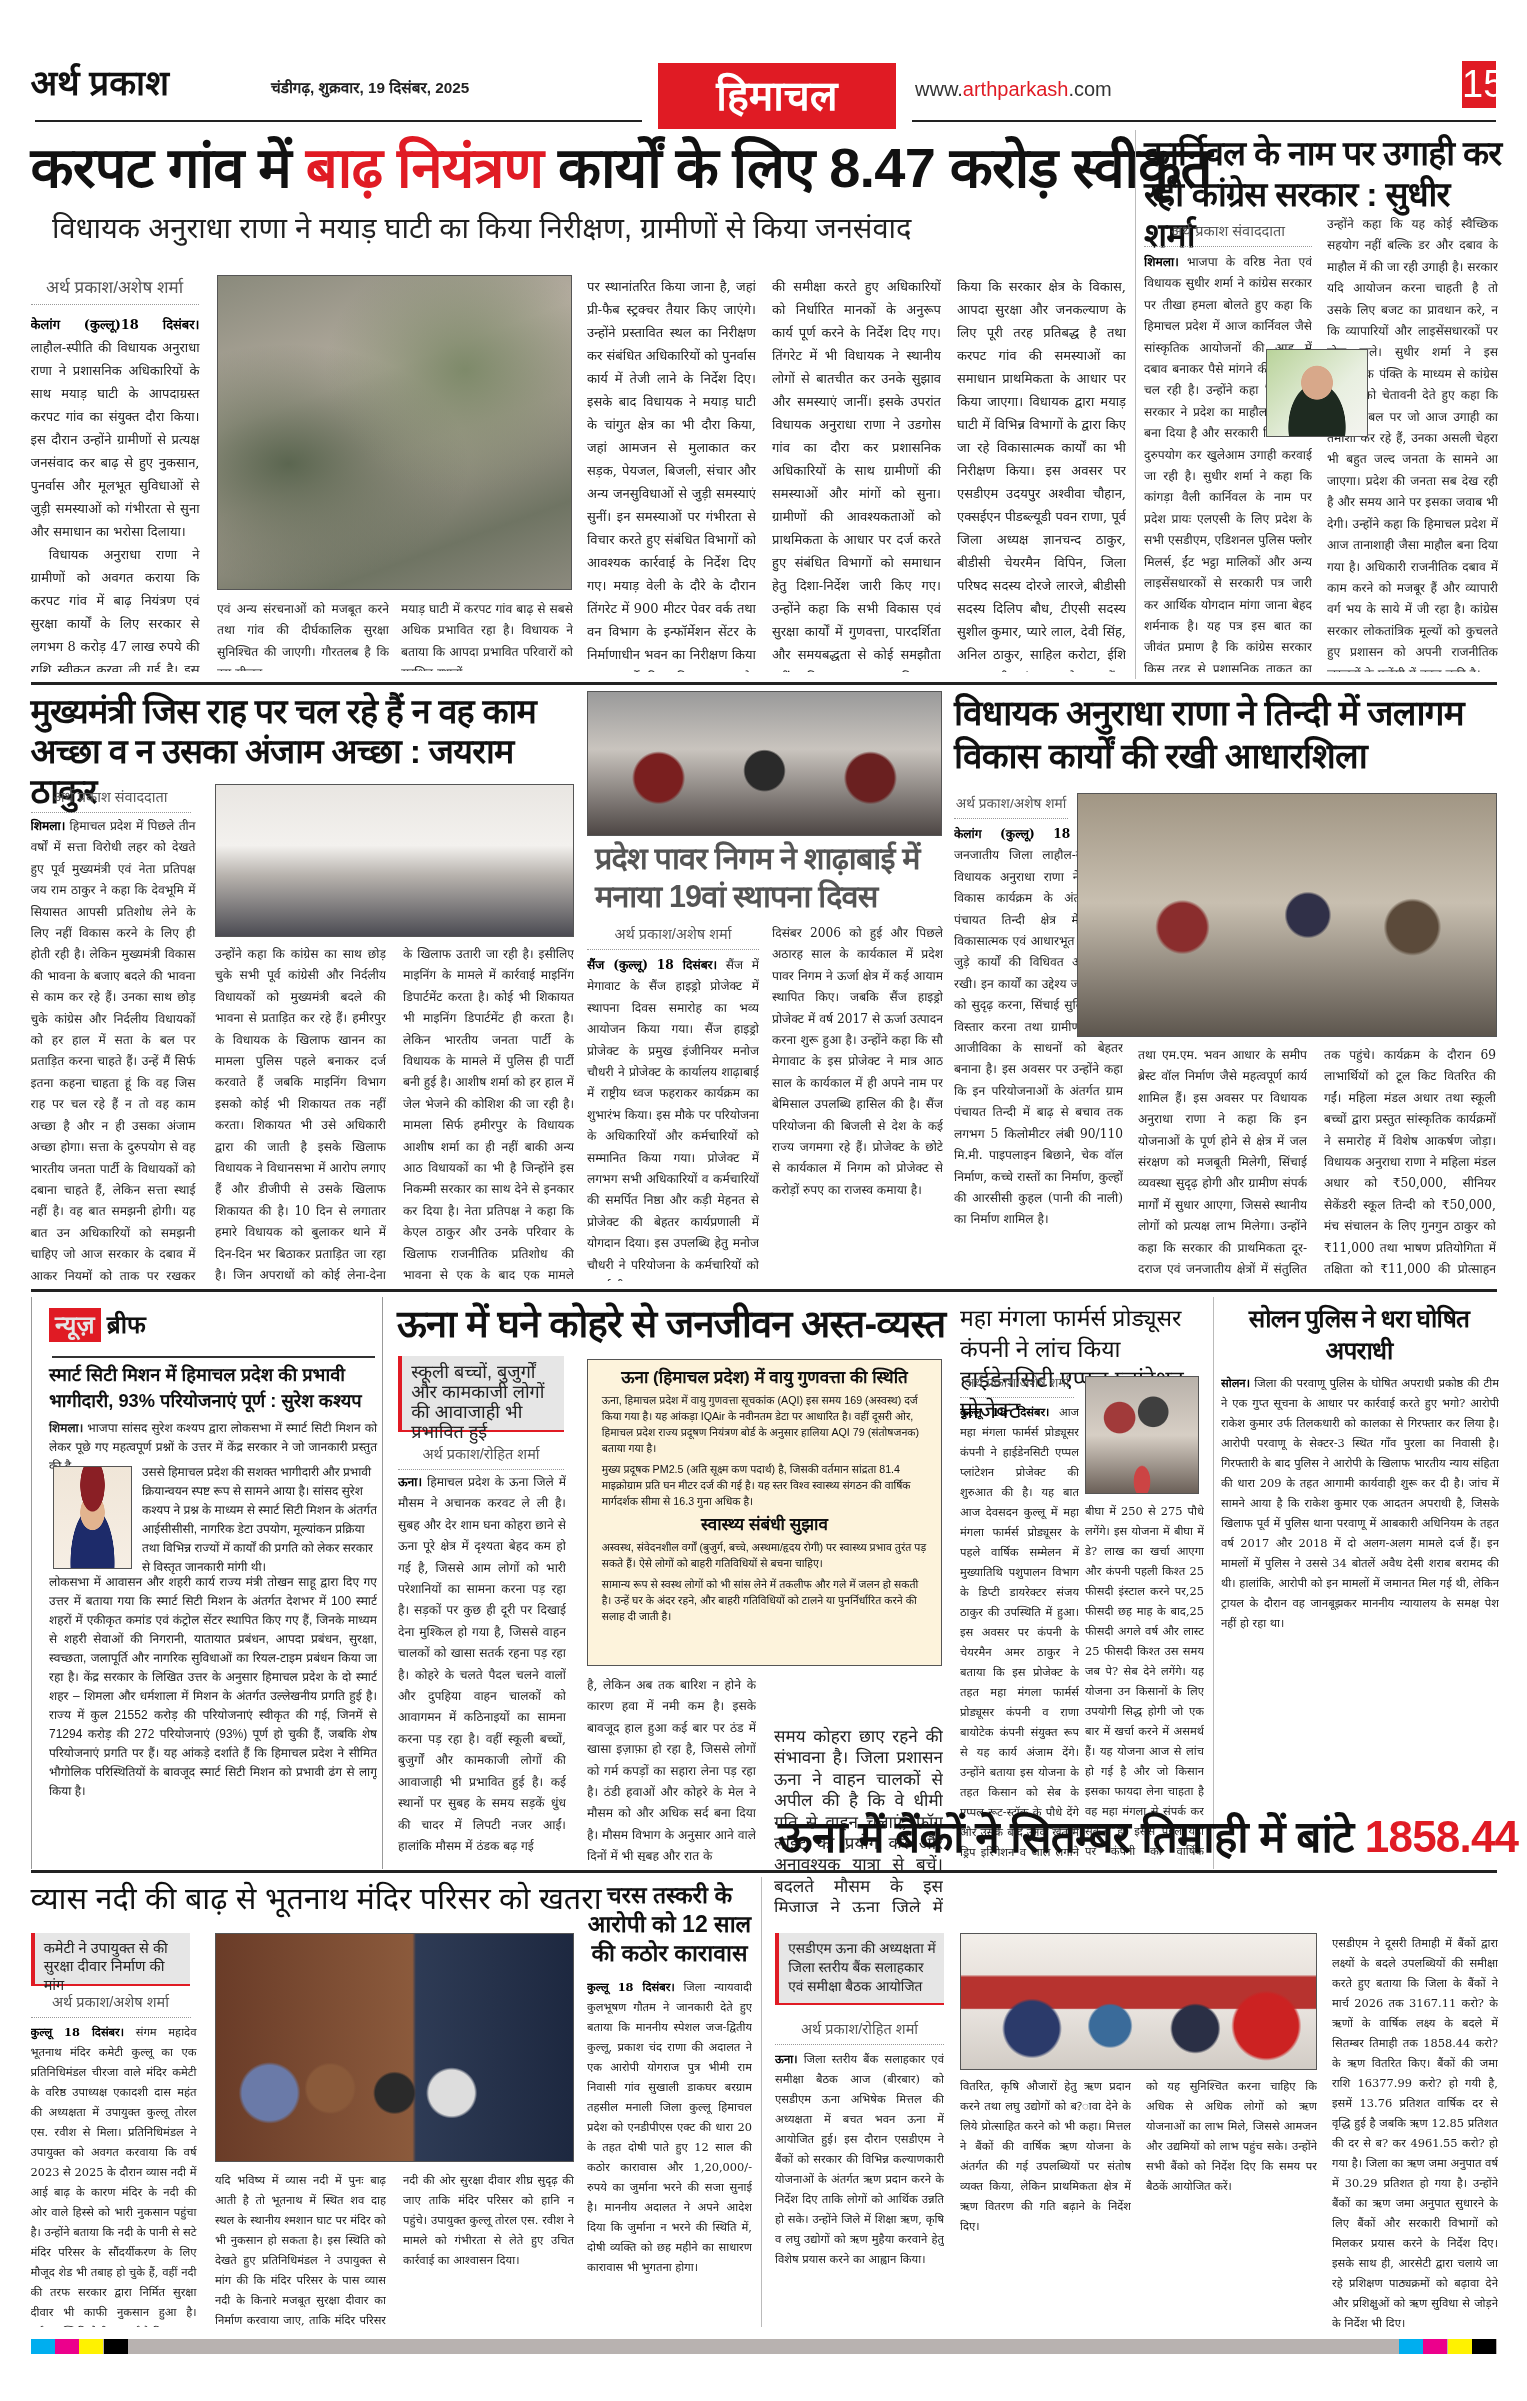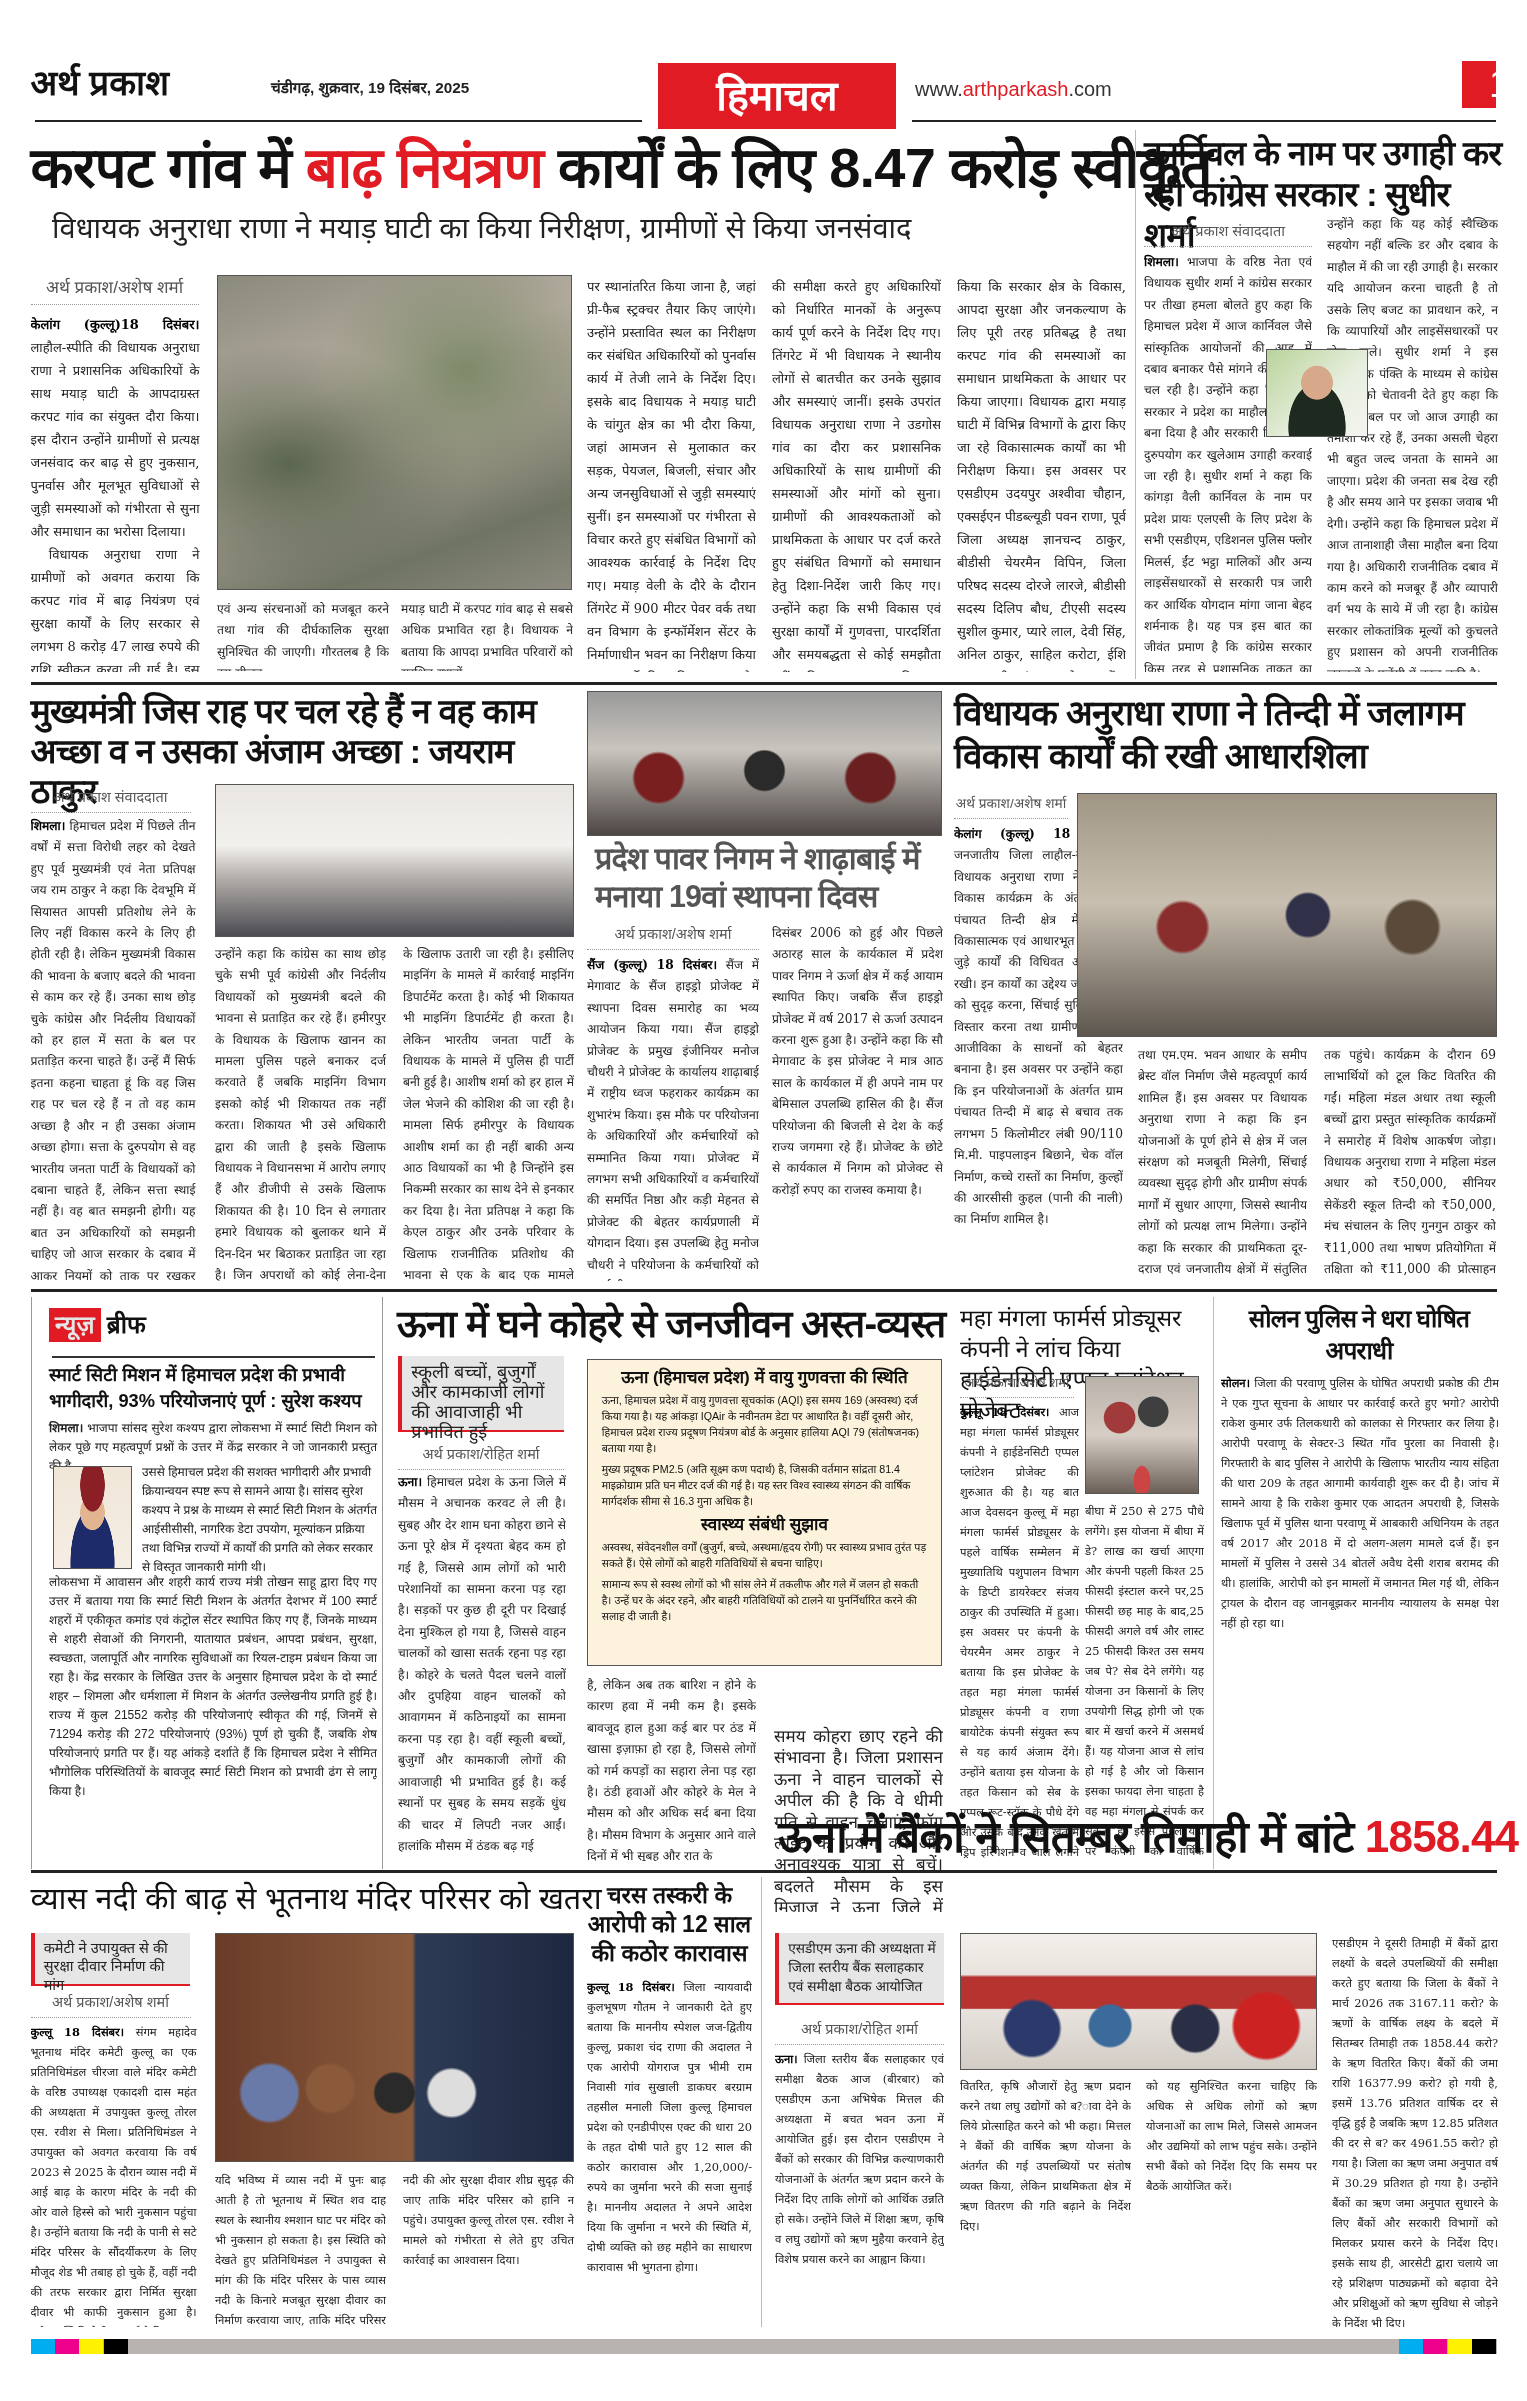--- a/index.html
+++ b/index.html
@@ -74,21 +74,21 @@
 
 <div class="abs" style="left:0;top:17px;width:1332px;height:107px;">
   <div class="abs hl" style="left:30.5px;top:46px;font-size:35px;letter-spacing:0;">अर्थ प्रकाश</div>
   <div class="abs" style="left:271px;top:60px;font-family:'Liberation Sans',sans-serif;font-weight:bold;font-size:15.3px;color:#222;">चंडीगढ़, शुक्रवार, 19 दिसंबर, 2025</div>
   <div class="abs" style="left:658px;top:46px;width:238px;height:66px;background:#e01b24;">
     <div style="color:#fff;font-family:'Liberation Sans',sans-serif;font-weight:bold;font-size:41px;text-align:center;line-height:66px;">हिमाचल</div>
   </div>
   <div class="abs" style="left:915px;top:61px;font-family:'Liberation Sans',sans-serif;font-size:20px;color:#333;">
     <span>www.</span><span style="color:#e01b24;">arthparkash</span><span>.com</span>
   </div>
-  <div class="abs" style="left:1462px;top:44px;width:34px;height:47px;background:#e01b24;padding-left:27px;">
+  <div class="abs" style="left:1462px;top:44px;width:34px;height:47px;background:#e01b24;">
     <div style="color:#fff;font-family:'Liberation Sans',sans-serif;font-size:38px;line-height:47px;text-align:center;">15</div>
   </div>
   <div class="abs" style="left:35px;top:103px;width:607px;height:2.3px;background:#222;"></div>
   <div class="abs" style="left:912px;top:103px;width:584px;height:2.3px;background:#222;"></div>
 </div>
 
 <div class="abs hl" style="left:30.5px;top:136px;width:1114px;font-size:56px;white-space:nowrap;">
   <span>करपट गांव में </span><span style="color:#e01b24;">बाढ़ नियंत्रण</span><span> कार्यों के लिए 8.47 करोड़ स्वीकृत</span>
 </div>
 <div class="abs" style="left:52px;top:207px;width:1068px;font-family:'Liberation Sans',sans-serif;font-size:29px;color:#222;white-space:nowrap;">विधायक अनुराधा राणा ने मयाड़ घाटी का किया निरीक्षण, ग्रामीणों से किया जनसंवाद</div>

